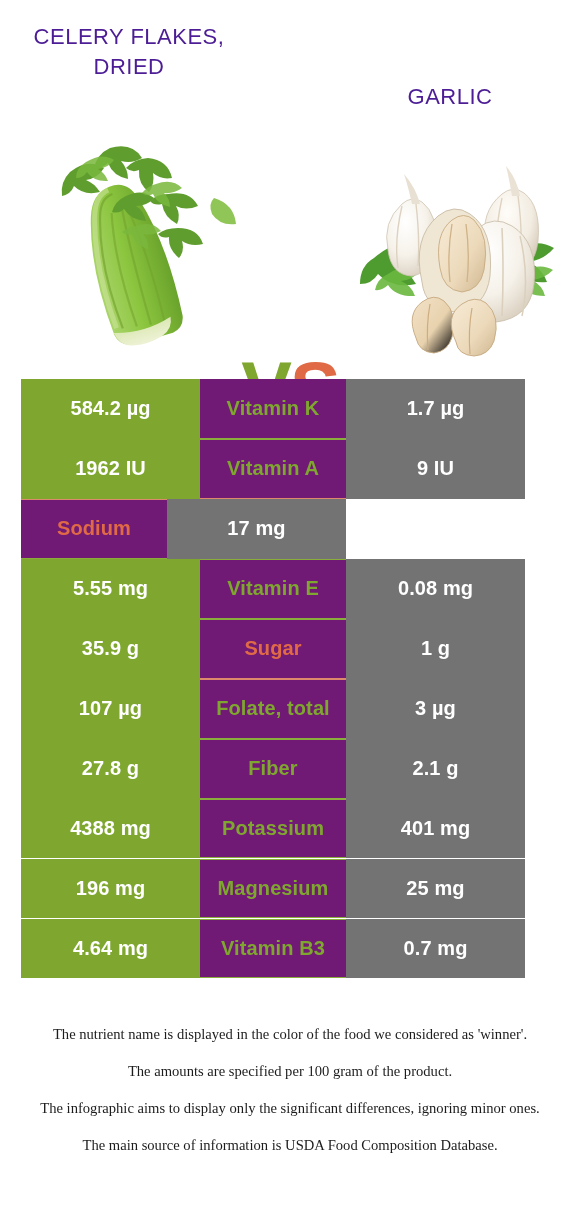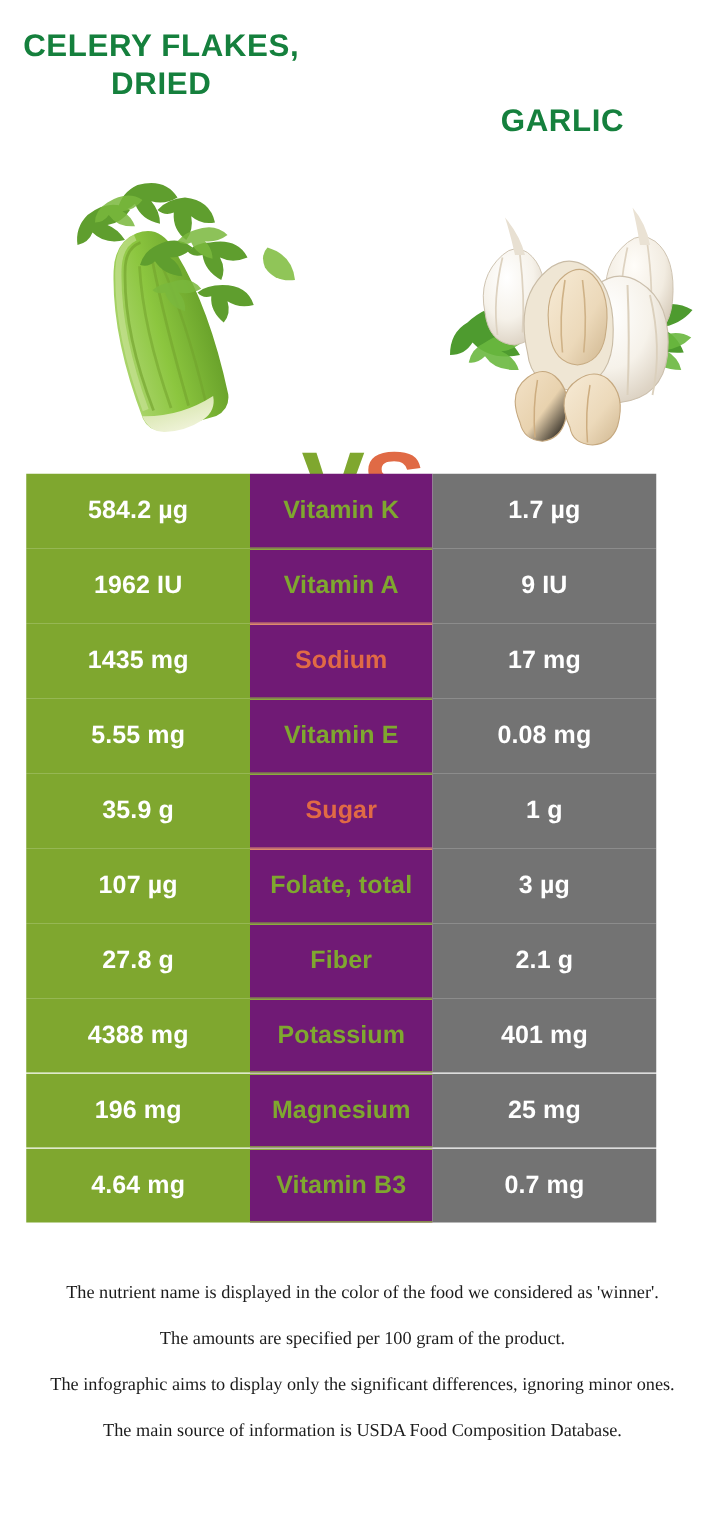--- a/index.html
+++ b/index.html
@@ -23,25 +23,25 @@
   .header {
     position: absolute;
     top: 0; left: 0;
     width: 580px;
     height: 130px;
   }
 
   .title {
     position: absolute;
     font-family: "Liberation Sans", sans-serif;
-    font-weight: 700;
-    font-size: 25px;
+    font-weight: 400;
+    font-size: 22px;
     line-height: 30px;
     letter-spacing: 0.5px;
-    color: #15803d;
+    color: #4c1d95;
     text-align: center;
     text-transform: uppercase;
   }
 
   .title-left {
     left: 16px;
     top: 22px;
     width: 226px;
   }
 
@@ -309,21 +309,20 @@
 
     <div class="row">
       <div class="cell cell-left">1962 IU</div>
       <div class="cell cell-mid mid-top-green mid-border-orange">
         <span class="win-green">Vitamin A</span>
       </div>
       <div class="cell cell-right">9 IU</div>
     </div>
 
     <div class="row">
-      <div class="cell cell-left">1435 mg</div>
       <div class="cell cell-mid mid-top-orange mid-border-green">
         <span class="win-orange">Sodium</span>
       </div>
       <div class="cell cell-right">17 mg</div>
     </div>
 
     <div class="row">
       <div class="cell cell-left">5.55 mg</div>
       <div class="cell cell-mid mid-top-green mid-border-green">
         <span class="win-green">Vitamin E</span>

